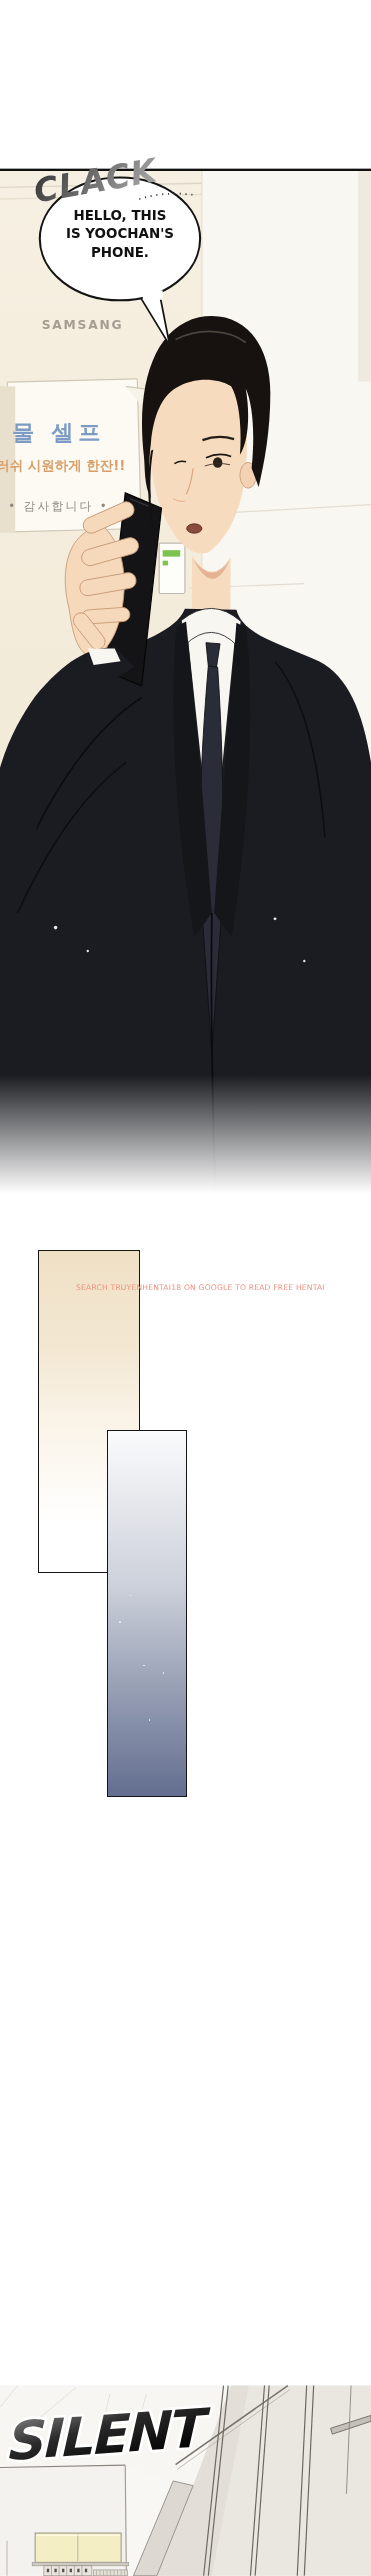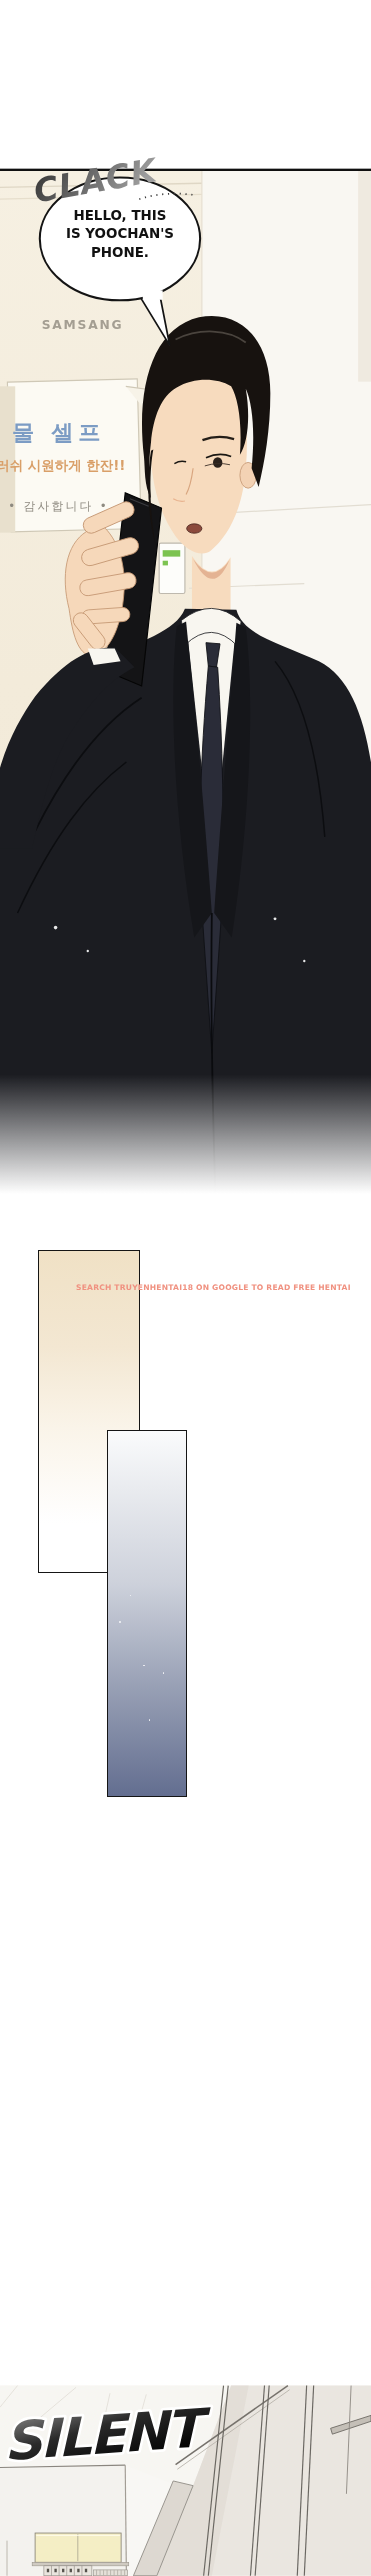--- a/index.html
+++ b/index.html
@@ -5,21 +5,21 @@
   html,body{margin:0;padding:0;}
   body{width:371px;height:2576px;position:relative;background:#ffffff;overflow:hidden;
        font-family:"DejaVu Sans",sans-serif;}
   .abs{position:absolute;}
   
   #beige-panel{left:38px;top:1250px;width:100px;height:321px;border:1.8px solid #151515;z-index:1;
     background:linear-gradient(180deg,#F0E1C5 0%,#F3E7D2 30%,#FAF4E9 55%,#FFFFFF 85%);}
   #blue-panel{left:107px;top:1430px;width:78px;height:365px;border:1.8px solid #151515;z-index:2;
     background:linear-gradient(180deg,#FAFBFC 0%,#E9EBEF 16%,#CDD1DB 42%,#98A0B5 70%,#636E90 100%);}
   .speck{position:absolute;width:1.8px;height:1.8px;border-radius:50%;background:#ffffff;opacity:.85;}
-  #watermark{left:76px;top:1283px;z-index:5;font-size:7.6px;font-weight:bold;letter-spacing:0.2px;
+  #watermark{left:76px;top:1283px;z-index:5;font-size:7.6px;font-weight:normal;letter-spacing:0.2px;
     color:#F09180;white-space:nowrap;}
   svg text{font-family:"DejaVu Sans",sans-serif;}
 </style>
 </head>
 <body>
 
 <svg class="abs" style="left:0;top:0;z-index:0" width="371" height="1194" viewBox="0 0 634 2040">
   <defs>
     <linearGradient id="machineG" x1="0" y1="0" x2="0" y2="1">
       <stop offset="0" stop-color="#F6F0E2"></stop>

